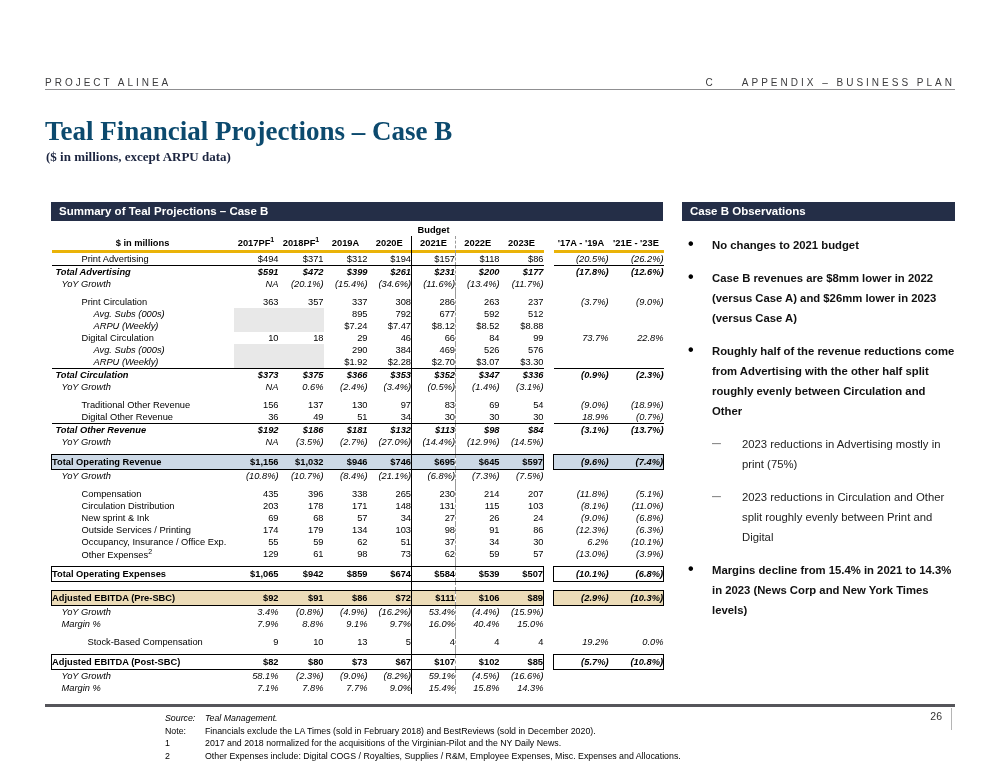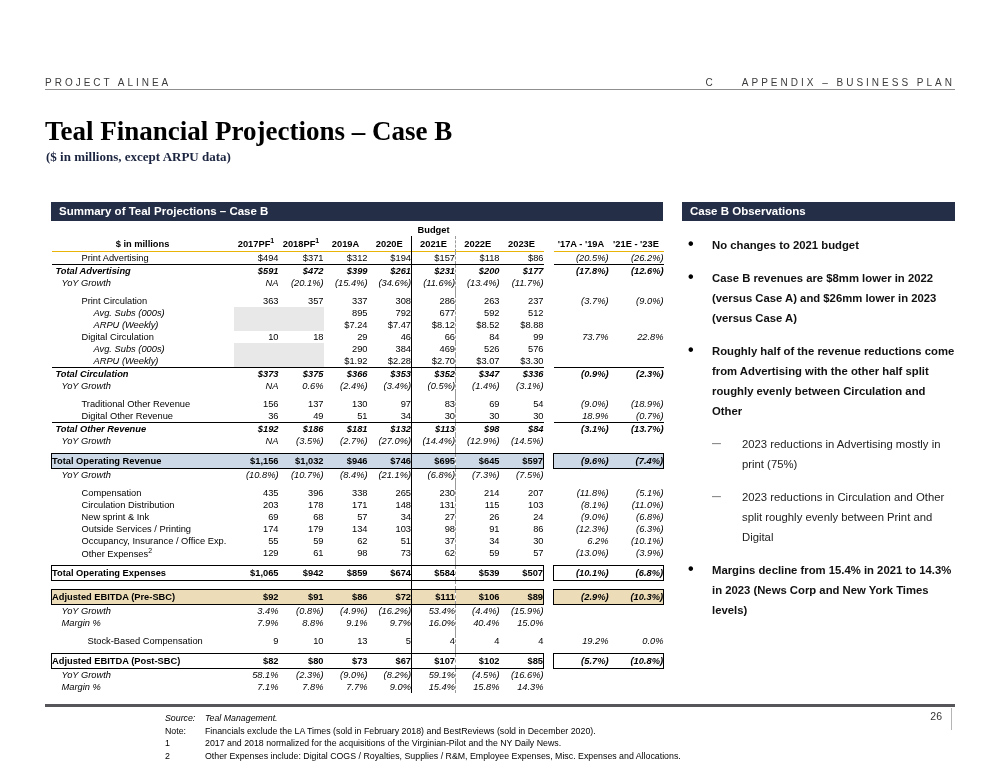--- a/index.html
+++ b/index.html
@@ -7,35 +7,35 @@
         font-family:"Liberation Sans",sans-serif;color:#000;}
 
   
   .topbar{position:absolute;left:45px;right:45px;top:70px;height:18px;
           display:flex;justify-content:space-between;align-items:flex-end;
           font-size:10px;letter-spacing:3px;color:#3b3b3d;font-weight:500;}
   .topbar .right{display:flex;gap:26px;}
   .top-rule{position:absolute;left:45px;right:45px;top:89px;border-top:1px solid #8f8f91;}
 
   .title{position:absolute;left:45px;top:116px;font-family:"Liberation Serif",serif;
-         font-weight:bold;font-size:27px;color:#000000;}
+         font-weight:bold;font-size:27px;color:#0c4a6e;}
   .subtitle{position:absolute;left:46px;top:149px;font-family:"Liberation Serif",serif;
             font-weight:bold;font-size:13px;color:#1c2540;}
 
   
   .bar{background:#242e47;color:#fff;font-weight:bold;font-size:11.5px;
        line-height:19px;height:19px;padding-left:8px;}
 
   
   .table-wrap{position:absolute;left:51px;top:202px;width:612px;}
   table.fin{border-collapse:collapse;table-layout:fixed;width:612px;margin-top:2px;}
   table.fin td,table.fin th{font-size:9.3px;height:12px;padding:0;white-space:nowrap;
        overflow:hidden;vertical-align:middle;}
   table.fin th{font-weight:bold;height:16px;vertical-align:bottom;}
-  th .hdr-u{display:block;border-bottom:1px solid #eab308;padding:0 0 2px 0;text-align:center;}
+  th .hdr-u{display:block;border-bottom:3px solid #eab308;padding:0 0 2px 0;text-align:center;}
   th.lbl .hdr-u{text-align:center;}
   td.lbl{text-align:left;padding-left:4px;}
   td.v,td.c{text-align:right;padding-right:7px;}
   td.gapc,th.gapc{border:none;}
   sup{font-size:7px;}
 
   
   .vl{border-left:1px solid #000;}
   .vr{border-right:1px dashed #9a9a9a;}
   tr.budget-row td{height:13px;font-weight:bold;text-align:center;}

